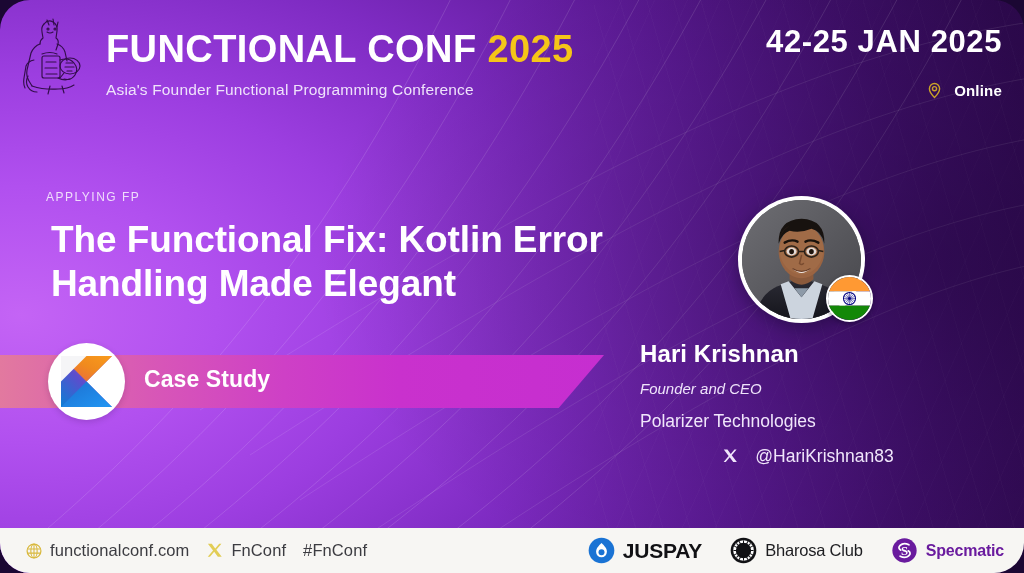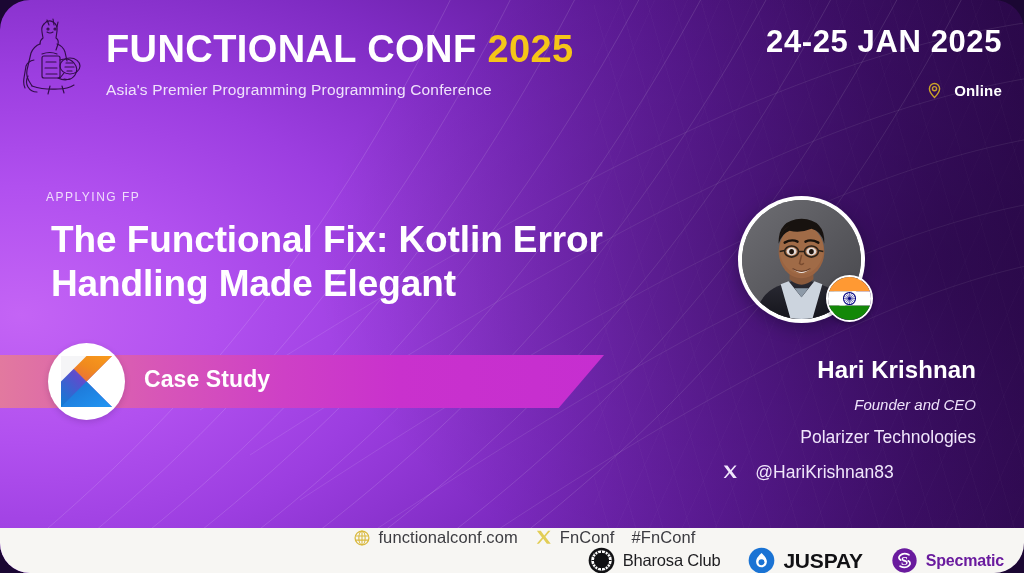--- a/index.html
+++ b/index.html
@@ -103,21 +103,21 @@
   .avatar svg { display:block; width:100%; height:100%; }
   .flag-badge {
     position:absolute; left:826px; top:275px;
     width:47px; height:47px; border-radius:50%;
     overflow:hidden; border:2.5px solid #ffffff;
     box-shadow:0 2px 5px rgba(10,0,30,.4);
   }
   .flag-badge svg { display:block; width:100%; height:100%; }
 
   .speaker-block {
-    position:absolute; left:640px; top:356px; width:336px; text-align:right;
+    position:absolute; left:640px; top:340px; width:336px; text-align:left;
   }
   .speaker-name {
     font-size:24px; font-weight:700; color:#ffffff; letter-spacing:.1px;
   }
   .speaker-role {
     margin-top:12px; font-size:15px; font-style:italic;
     font-weight:400; color:#efe4fb;
   }
   .speaker-org {
     margin-top:14px; font-size:17.5px; font-weight:400; color:#f0e6fb;
@@ -125,21 +125,21 @@
   .speaker-social {
     margin-top:14px; display:flex; align-items:center;
     justify-content:center; gap:16px;
     font-size:17.5px; color:#f0e6fb;
   }
   .x-glyph-white { width:17px; height:17px; display:block; }
 
   
   .footer {
     position:absolute; left:0; bottom:0; width:1024px; height:45px;
-    background:#f7f6f3; display:flex; align-items:center;flex-direction:column;
+    background:#f7f6f3; display:flex; align-items:center;
   }
   .footer-left { display:flex; align-items:center; gap:17px; padding-left:25px; }
   .f-item { display:flex; align-items:center; gap:7px; }
   .f-text { font-size:16.5px; color:#3c3c41; letter-spacing:.1px; }
   .f-icon { width:18px; height:18px; display:block; }
   .sponsors {
     margin-left:auto; display:flex; align-items:center;
     gap:28px; padding-right:20px;
   }
   .sponsor { display:flex; align-items:center; gap:8px; }
@@ -203,26 +203,26 @@
           <path d="M33 16 q3 2 6 0"></path>
           <circle cx="34" cy="13" r="1"></circle>
           <circle cx="41" cy="13" r="1"></circle>
         </g>
       </svg>
       <div class="brand-text">
         <div class="conf-title">
           <span>FUNCTIONAL CONF</span>
           <span class="yr">2025</span>
         </div>
-        <div class="conf-tag">Asia's Premier Programming Programming Conference</div>
+        <div class="conf-tag">Asia's Founder Functional Programming Conference</div>
       </div>
     </div>
 
     <div class="dateblock">
-      <div class="dates">24-25 JAN 2025</div>
+      <div class="dates">42-25 JAN 2025</div>
       <div class="online-row">
         <svg class="pin-icon" viewBox="0 0 24 24" aria-hidden="true">
           <path d="M12 2.2c-4 0-7.2 3.2-7.2 7.2 0 5.2 7.2 12.4 7.2 12.4s7.2-7.2 7.2-12.4c0-4-3.2-7.2-7.2-7.2z" fill="none" stroke="#c9a227" stroke-width="2"></path>
           <circle cx="12" cy="9.4" r="2.9" fill="none" stroke="#c9a227" stroke-width="2"></circle>
         </svg>
         <span class="online-text">Online</span>
       </div>
     </div>
   </div>
 
@@ -347,20 +347,29 @@
           <path d="M2.5 2.2h5.2l4.6 6.3 5.3-6.3h3l-6.8 8 7.2 9.6h-5.2l-4.9-6.7-5.6 6.7h-3l7.1-8.4z" fill="#e2cd55"></path>
         </svg>
         <span class="f-text">FnConf</span>
       </div>
       <div class="f-item">
         <span class="f-text">#FnConf</span>
       </div>
     </div>
 
     <div class="sponsors">
+      <div class="sponsor sp-juspay">
+        <svg class="sp-logo" width="27" height="27" viewBox="0 0 40 40" aria-hidden="true">
+          <circle cx="20" cy="20" r="19" fill="#1a73d4"></circle>
+          <path d="M20 9 q8 7 8 13 a8 8 0 0 1-16 0 q0-6 8-13z" fill="#ffffff"></path>
+          <circle cx="20" cy="22.5" r="4.4" fill="#1a73d4"></circle>
+        </svg>
+        <span class="sp-name">JUSPAY</span>
+      </div>
+
       <div class="sponsor sp-bharosa">
         <svg class="sp-logo" width="27" height="27" viewBox="0 0 40 40" aria-hidden="true">
           <circle cx="20" cy="20" r="19" fill="#111114"></circle>
           <g fill="#ffffff">
             <circle cx="20" cy="20" r="15.3"></circle>
           </g>
           <g fill="#111114">
             <circle cx="20" cy="20" r="11.4"></circle>
           </g>
           <g stroke="#111114" stroke-width="1.5">
@@ -371,29 +380,20 @@
             <line x1="13.5" y1="6.3" x2="26.5" y2="33.7"></line>
             <line x1="26.5" y1="6.3" x2="13.5" y2="33.7"></line>
             <line x1="6.3" y1="13.5" x2="33.7" y2="26.5"></line>
             <line x1="6.3" y1="26.5" x2="33.7" y2="13.5"></line>
           </g>
           <circle cx="20" cy="20" r="8.6" fill="#111114"></circle>
         </svg>
         <span class="sp-name">Bharosa Club</span>
       </div>
 
-      <div class="sponsor sp-juspay">
-        <svg class="sp-logo" width="27" height="27" viewBox="0 0 40 40" aria-hidden="true">
-          <circle cx="20" cy="20" r="19" fill="#1a73d4"></circle>
-          <path d="M20 9 q8 7 8 13 a8 8 0 0 1-16 0 q0-6 8-13z" fill="#ffffff"></path>
-          <circle cx="20" cy="22.5" r="4.4" fill="#1a73d4"></circle>
-        </svg>
-        <span class="sp-name">JUSPAY</span>
-      </div>
-
       <div class="sponsor sp-specmatic">
         <svg class="sp-logo" width="27" height="27" viewBox="0 0 40 40" aria-hidden="true">
           <circle cx="20" cy="20" r="18" fill="#6a1b9e"></circle>
           <path d="M26.5 11.5 q-8-4-13 1 q-4 4 1 7" fill="none" stroke="#ffffff" stroke-width="2.6" stroke-linecap="round"></path>
           <path d="M13.5 28.5 q8 4 13-1 q4-4-1-7" fill="none" stroke="#ffffff" stroke-width="2.6" stroke-linecap="round"></path>
           <text x="20" y="26.5" text-anchor="middle" font-family="Liberation Serif, serif" font-size="19" font-weight="700" fill="#ffffff">S</text>
           <path d="M28 8 l4 2 -3.4 2z" fill="#6a1b9e"></path>
         </svg>
         <span class="sp-name">Specmatic</span>
       </div>

